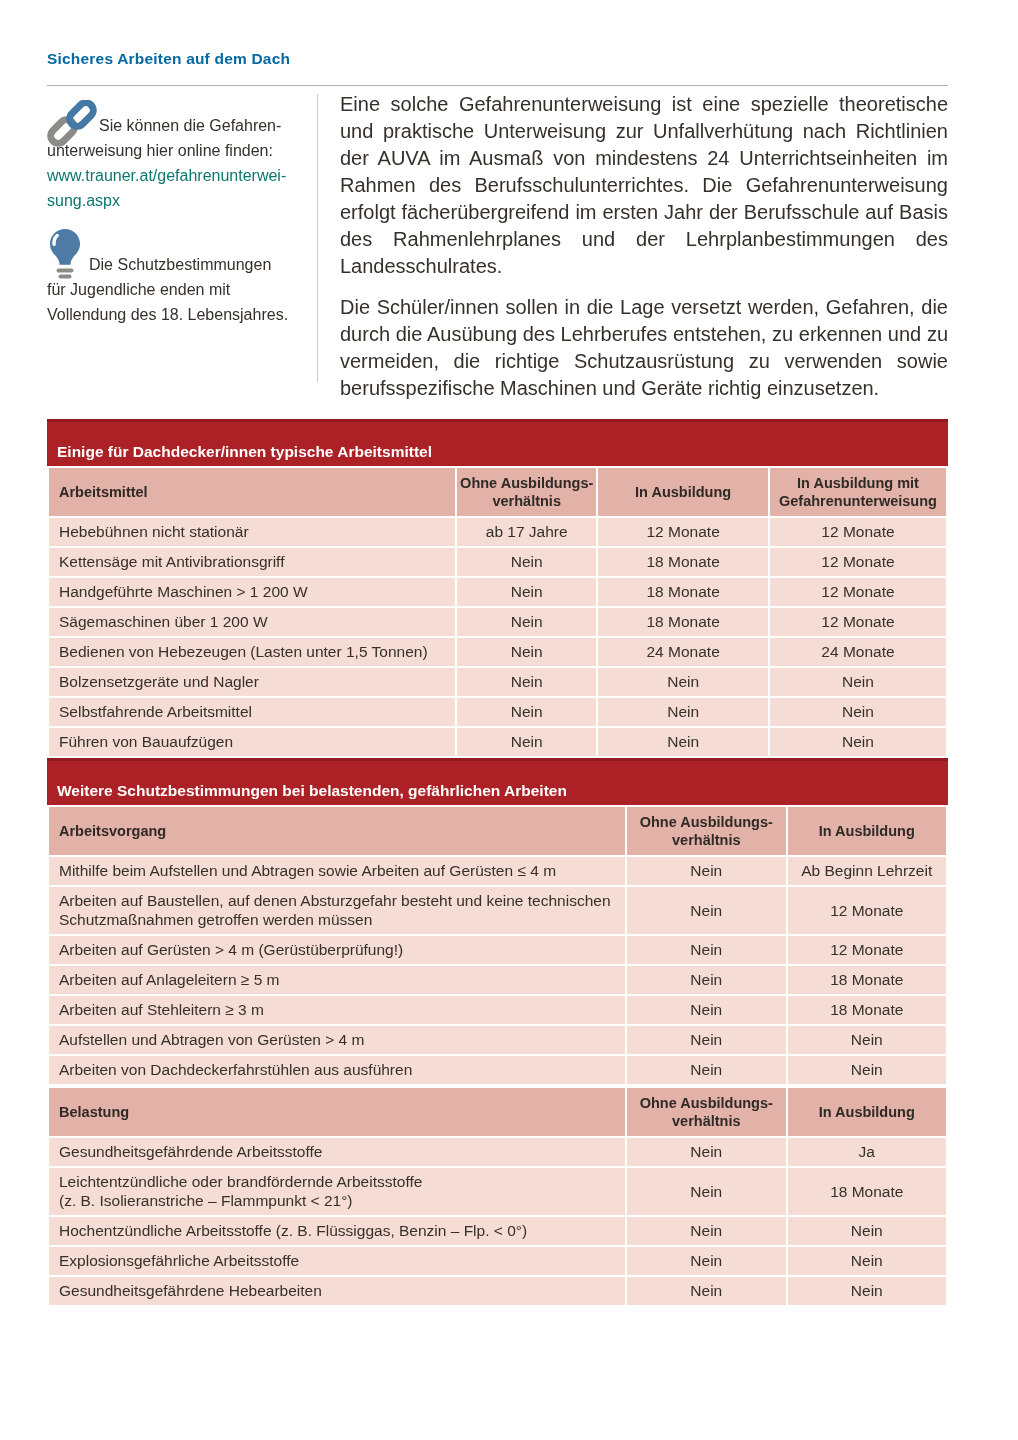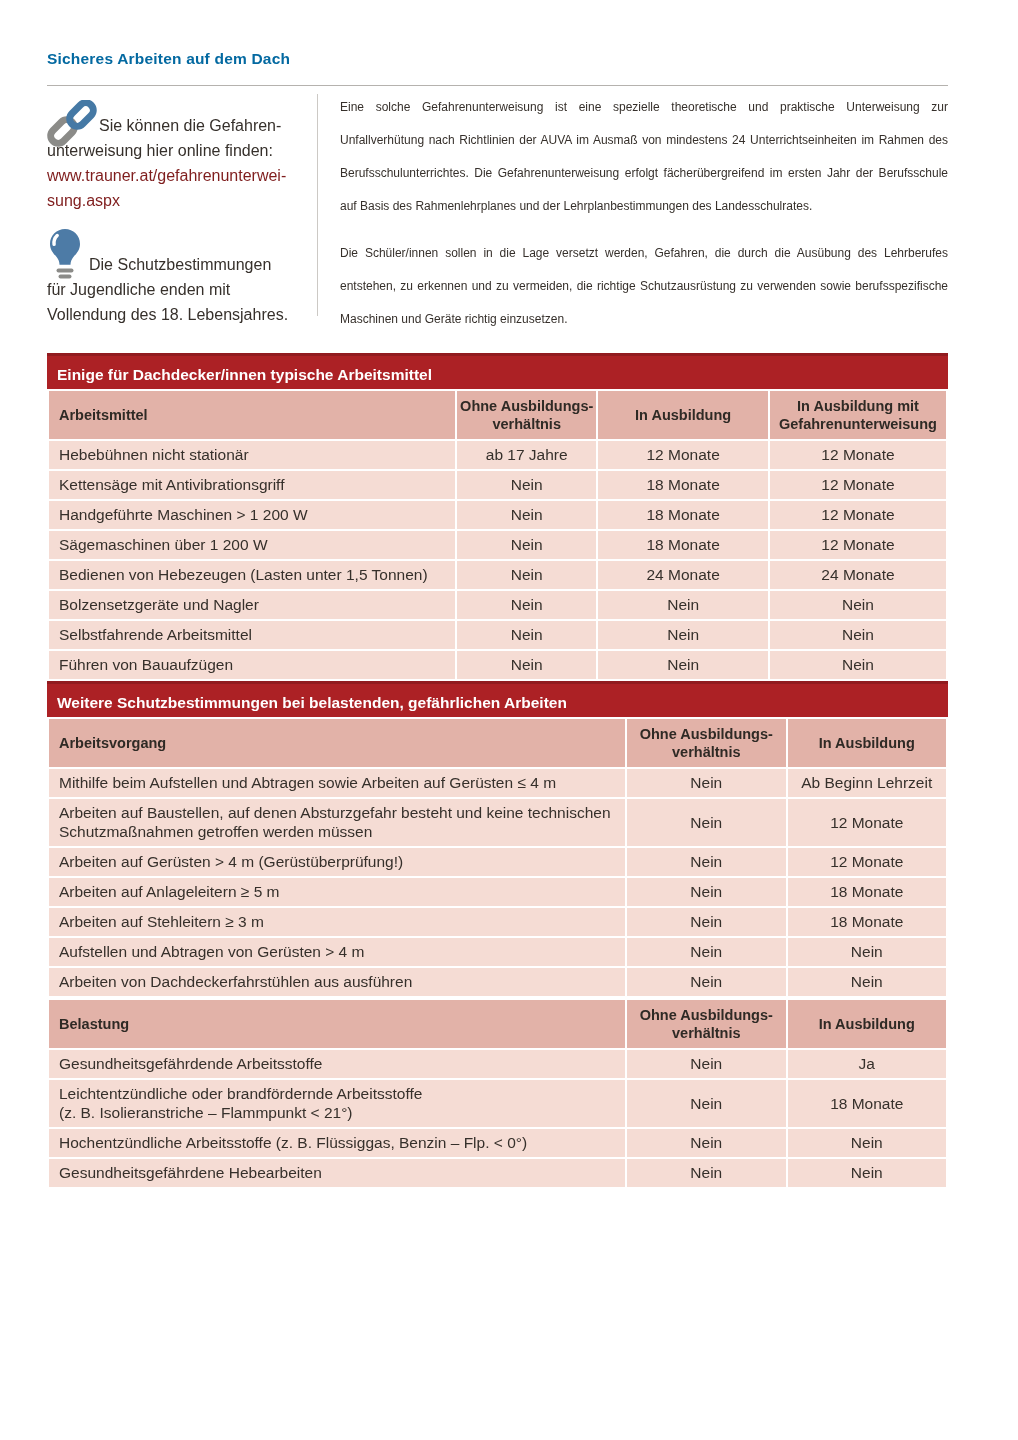--- a/index.html
+++ b/index.html
@@ -14,39 +14,39 @@
   .page-header{
     color:#0369a1;font-size:15.5px;font-weight:600;margin:0 0 17px 0;
     letter-spacing:.2px;
   }
   .rule{border:none;border-top:1px solid #b5b2ae;margin:0;}
 
   
   .intro{display:flex;align-items:stretch;}
   .sidebar{width:246px;flex:none;font-size:16px;line-height:25px;}
   .vline{width:1px;background:#ccc9c5;flex:none;margin:8px 22px 20px 24px;}
-  .main{flex:1;font-size:12px;line-height:33px;text-align:justify;padding-top:5px;}
+  .main{flex:1;font-size:20px;line-height:27px;text-align:justify;padding-top:5px;}
   .main p{margin:0;}
   .main p + p{margin-top:14px;}
 
   .note{position:relative;}
   .note-link{margin-top:14px;}
   .note-link .note-icon{position:absolute;top:0;left:0;}
   .note-link .note-text{margin:0;padding-top:13px;text-indent:52px;}
   .note-tip{margin-top:15px;}
   .note-tip .note-icon{position:absolute;top:0;left:2px;}
   .note-tip .note-text{margin:0;padding-top:24px;text-indent:42px;}
-  a.link{color:#7f1d1d;text-decoration:none;}
+  a.link{color:#0f766e;text-decoration:none;}
 
   
   .tblsec{}
   .tblsec.first{margin-top:17px;}
   .tbl-title{
     background:#ac2125;border-top:3px solid #911b1f;color:#ffffff;
-    font-weight:700;font-size:15.5px;line-height:19px;padding:9px 10px 5px;
+    font-weight:700;font-size:15.5px;line-height:19px;padding:20px 10px 5px;
   }
   table{width:100%;border-collapse:collapse;table-layout:fixed;}
   th,td{
     border:2px solid #ffffff;vertical-align:middle;white-space:pre-line;
     text-align:center;overflow:hidden;
   }
   thead th{
     background:#e2b2a8;color:#2f2a25;font-weight:700;font-size:14.5px;
     line-height:18px;padding:5px 2px;height:38px;
   }
@@ -262,20 +262,25 @@
 (z. B. Isolieranstriche – Flammpunkt &lt; 21°)</td>
             <td>Nein</td>
             <td>18 Monate</td>
           </tr>
           <tr>
             <td class="first">Hochentzündliche Arbeitsstoffe (z. B. Flüssiggas, Benzin – Flp. &lt; 0°)</td>
             <td>Nein</td>
             <td>Nein</td>
           </tr>
           <tr>
+            <td class="first">Explosionsgefährliche Arbeitsstoffe</td>
+            <td>Nein</td>
+            <td>Nein</td>
+          </tr>
+          <tr>
             <td class="first">Gesundheitsgefährdene Hebearbeiten</td>
             <td>Nein</td>
             <td>Nein</td>
           </tr>
         </tbody>
       </table>
   </section>
 
 </div>
 

